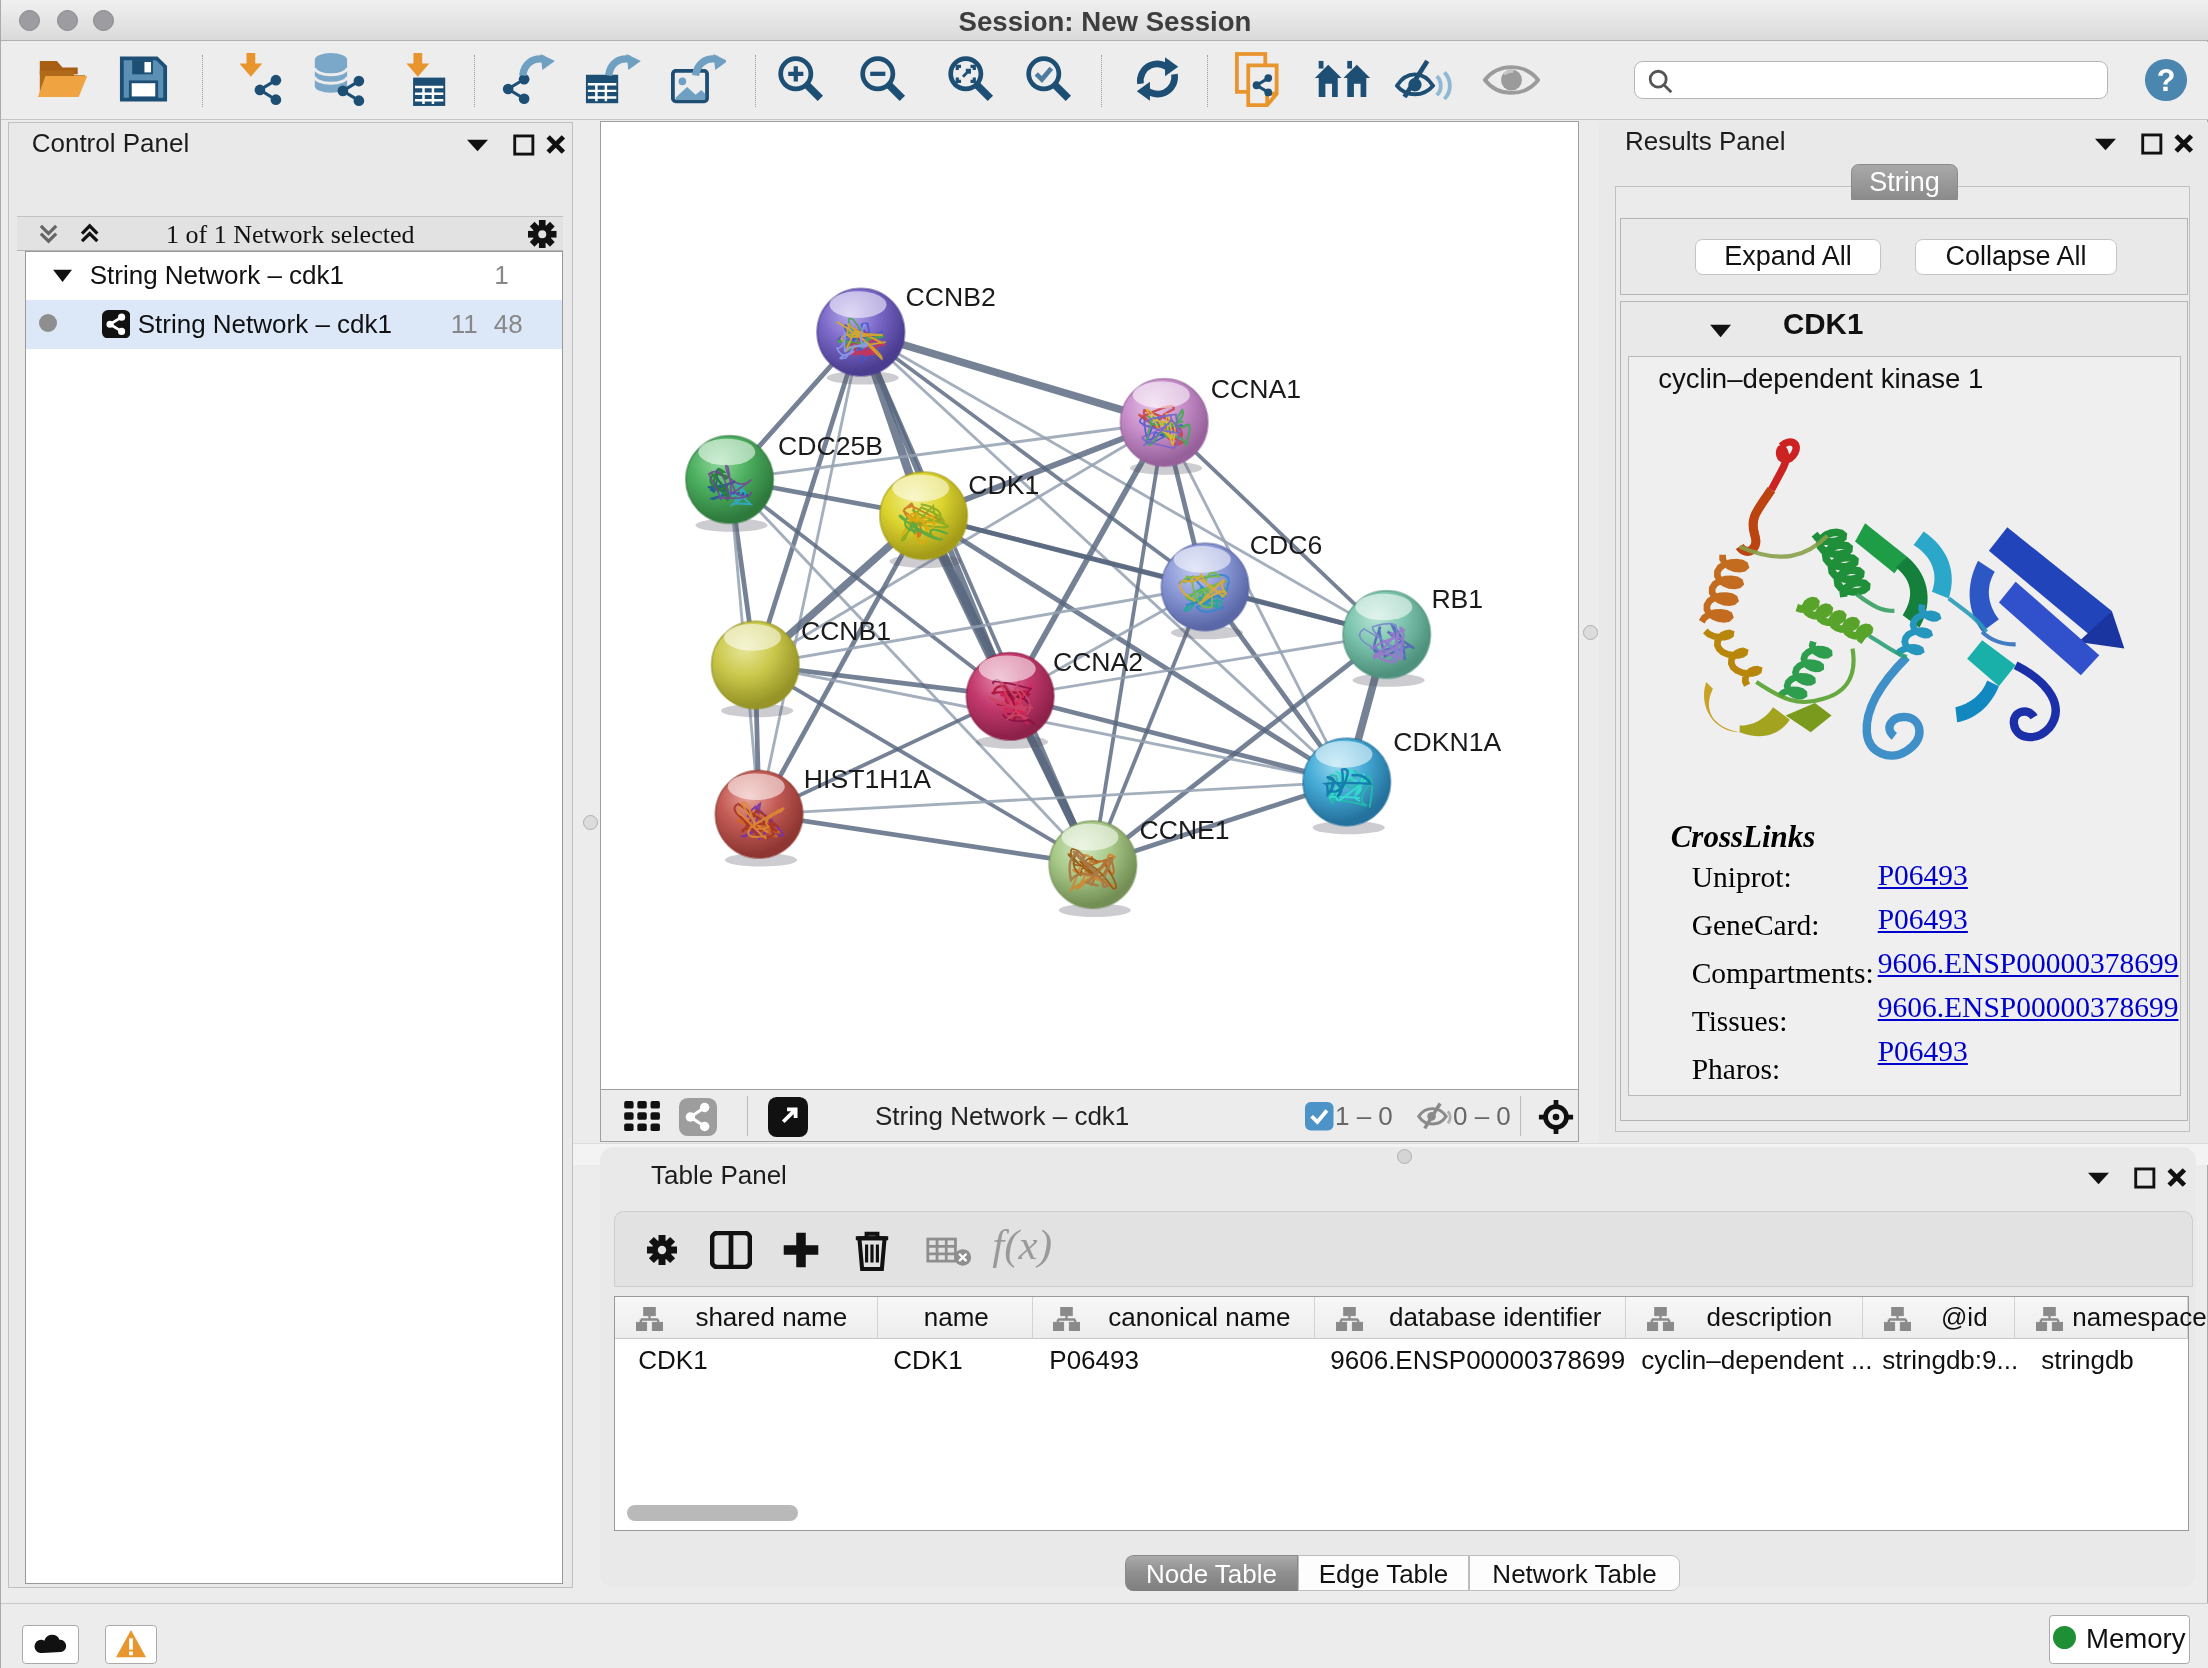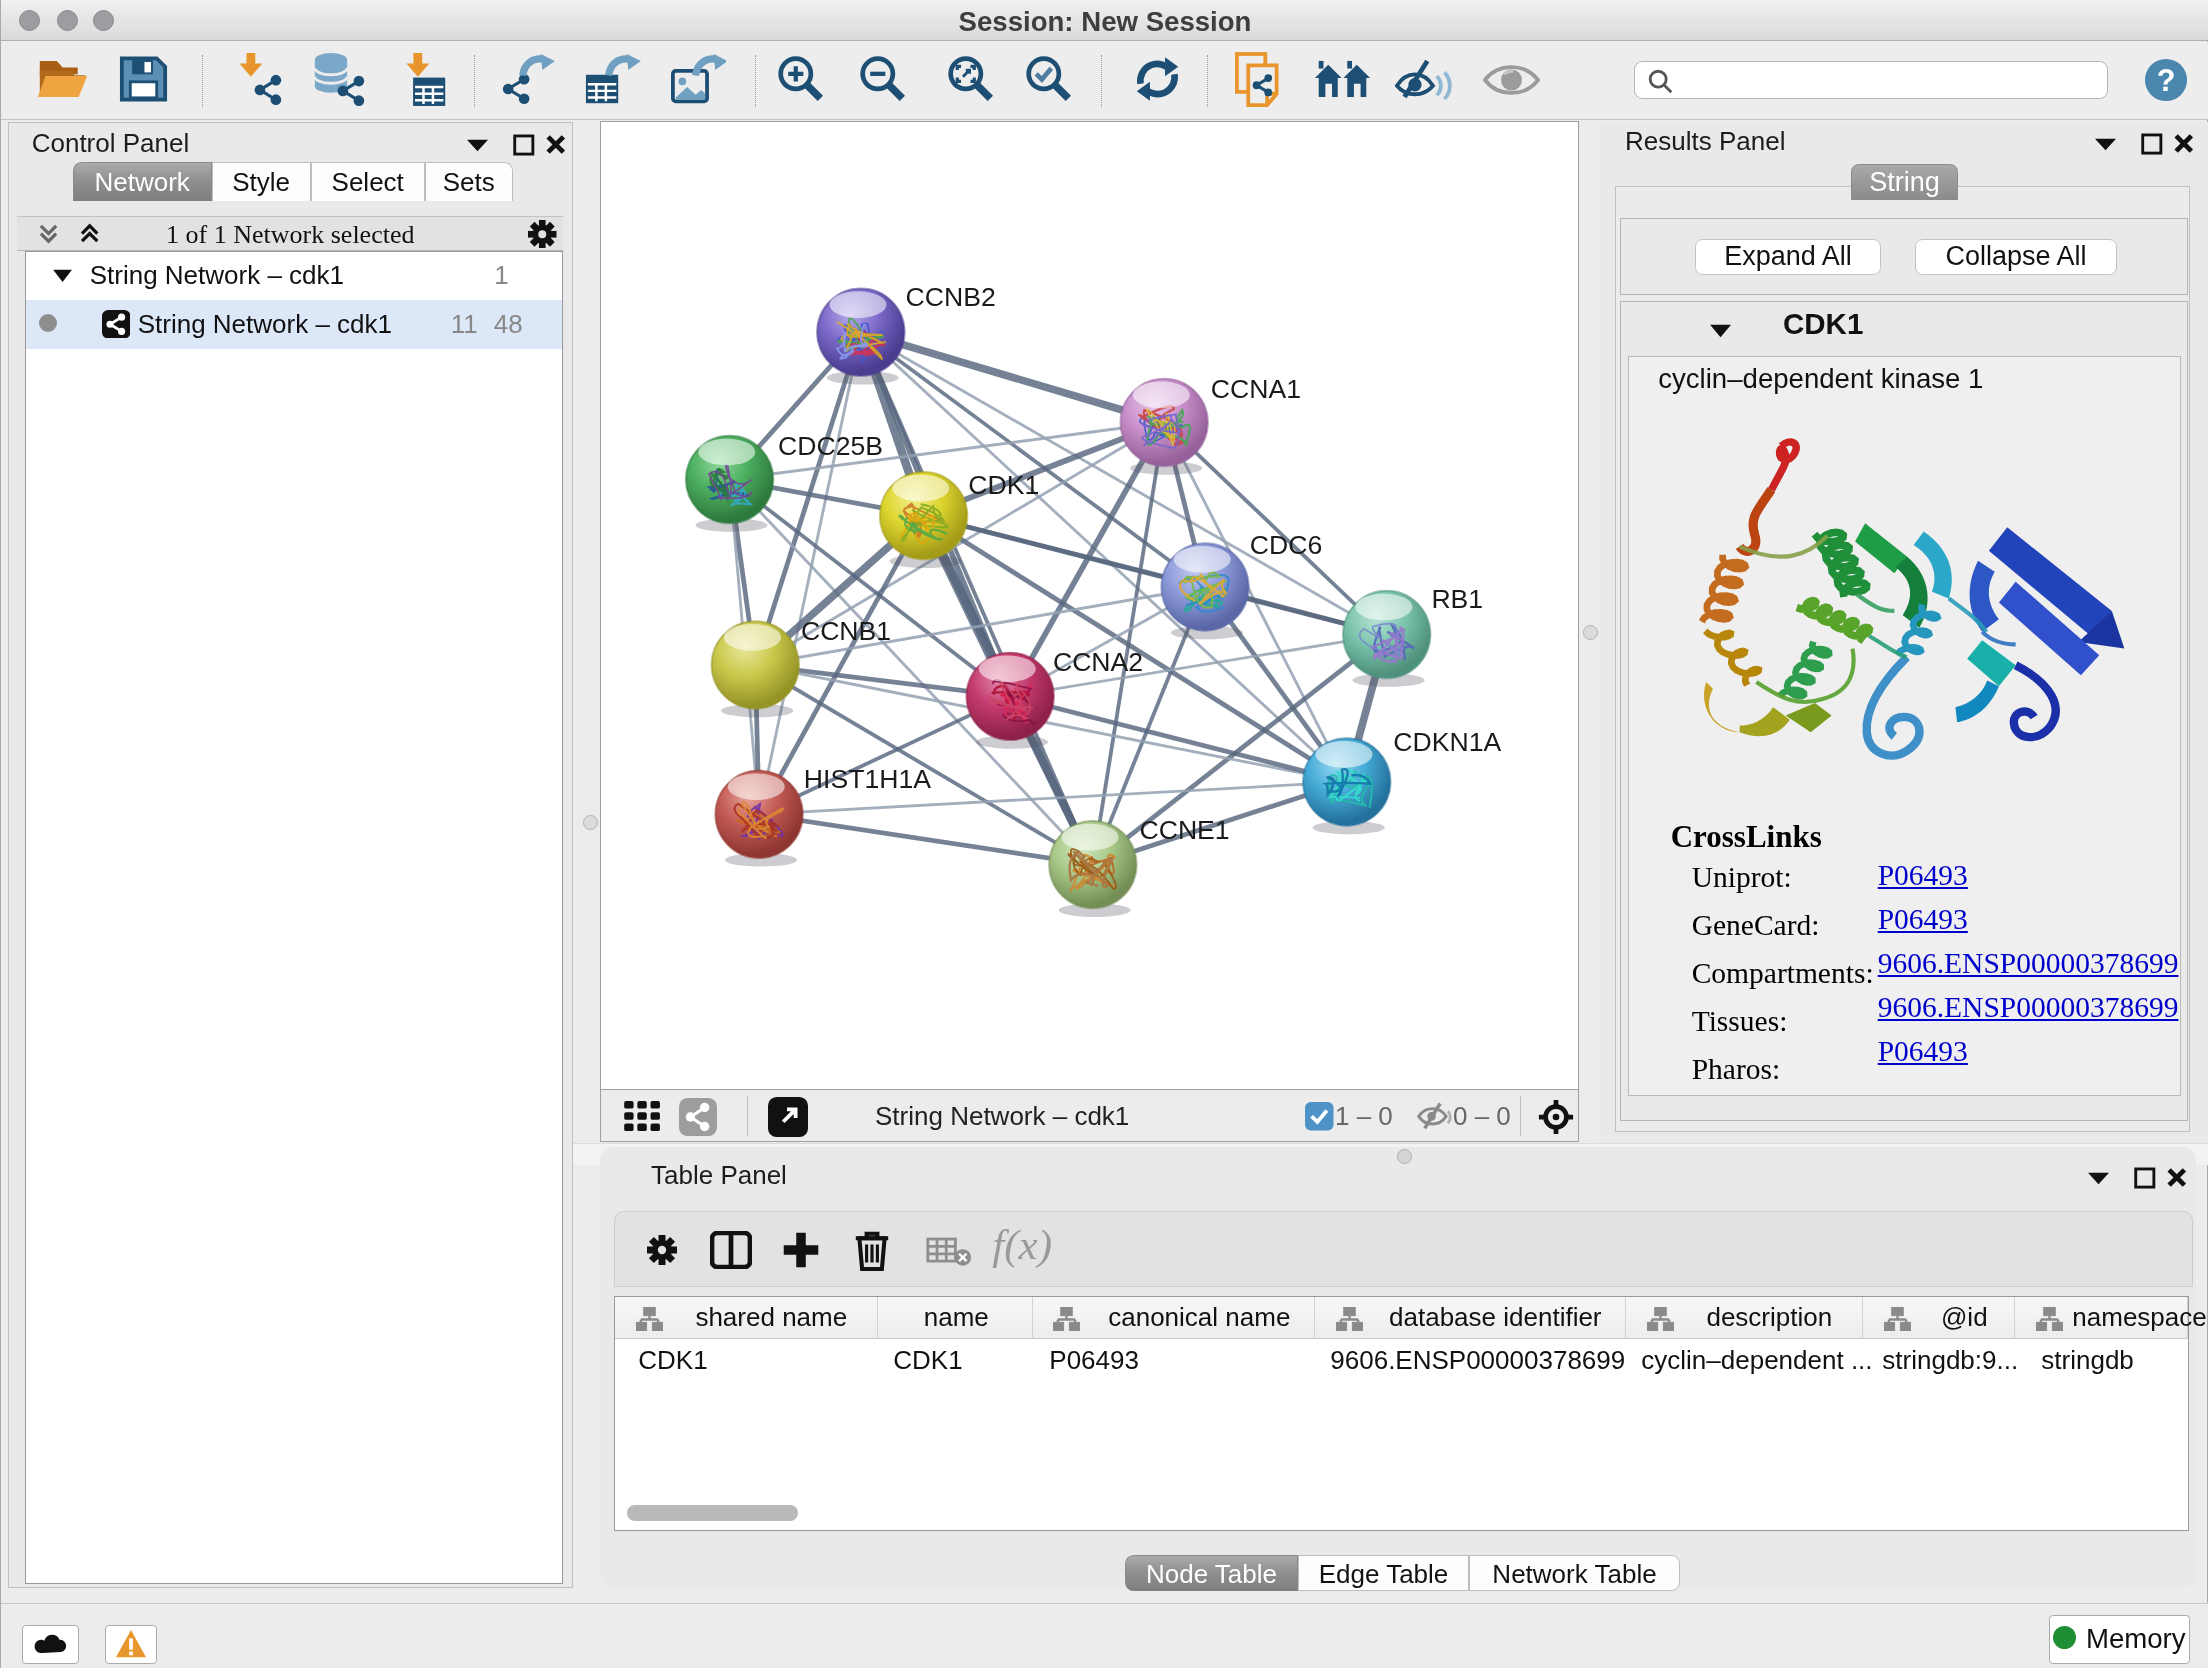--- a/index.html
+++ b/index.html
@@ -208,26 +208,20 @@
       </svg>
 </div>
 
 <div id="controlpanel">
   <div class="ptitle" style="left:23px;top:4.8px;">Control Panel</div>
   <svg class="abs" style="left:458px;top:11.4px;" width="105px" height="23" viewBox="0 0 110 24">
         <polygon points="0,6 22,6 11,18" fill="#111"></polygon>
         <rect x="50" y="2" width="19" height="19" fill="none" stroke="#111" stroke-width="3"></rect>
         <path d="M85 3 L101 19 M101 3 L85 19" stroke="#111" stroke-width="5"></path>
       </svg>
-  <div class="tabbar" style="left:64px;top:39px;">
-    <div class="tab tabsel" style="width:139px;border-radius:8.6px 0 0 0;">Network</div>
-    <div class="tab tabwhite" style="width:99px;">Style</div>
-    <div class="tab tabwhite" style="width:114px;">Select</div>
-    <div class="tab tabwhite" style="width:88px;border-radius:0 8.6px 0 0;">Sets</div>
-  </div>
   <div class="infobar" style="left:8.6px;top:93px;width:546px;height:35px;font-family:Liberation Serif, serif;">
     <svg class="abs" style="left:21px;top:4.8px;" width="67" height="25" viewBox="0 0 70 26">
           <path d="M3 4 L11 12 L19 4 M3 12 L11 20 L19 12" fill="none" stroke="#666" stroke-width="3.4"></path>
           <path d="M46 12 L54 4 L62 12 M46 20 L54 12 L62 20" fill="none" stroke="#111" stroke-width="3.4"></path>
         </svg>
     <div class="abs" style="left:0;width:546px;text-align:center;top:2.9px;font-size:26px;color:#111;">1 of 1 Network selected</div>
     <svg class="abs" style="left:511px;top:2.9px;" width="28.5" height="28.5" viewBox="0 0 30 30">
           <rect x="11.5" y="0" width="7" height="8" fill="#111" transform="rotate(0 15 15)"></rect>
           <rect x="11.5" y="0" width="7" height="8" fill="#111" transform="rotate(45 15 15)"></rect>
           <rect x="11.5" y="0" width="7" height="8" fill="#111" transform="rotate(90 15 15)"></rect>
@@ -614,21 +608,21 @@
 <path d="M390 250 L430 280 L410 305 L372 272 Z" fill="#18b0a8"></path>
 <path d="M410 305 C400 330 380 345 360 348 L358 330 C375 326 390 315 396 298 Z" fill="#1288c0"></path>
 <path d="M430 280 C470 300 490 330 470 355 C455 372 430 368 428 350 C426 335 445 330 452 342" fill="none" stroke="#1a2fa8" stroke-width="10"></path>
 <path d="M100 138 C150 160 180 150 205 125" fill="none" stroke="#8aa04a" stroke-width="5" stroke-opacity="0.9"></path>
 <path d="M120 300 C150 320 170 330 200 320 C230 312 240 290 235 260" fill="none" stroke="#57a12e" stroke-width="5" stroke-opacity="0.9"></path>
 <path d="M255 245 C280 260 290 268 300 270" fill="none" stroke="#2aa07a" stroke-width="5" stroke-opacity="0.9"></path>
 <path d="M240 195 C260 210 270 215 285 215" fill="none" stroke="#36a060" stroke-width="5" stroke-opacity="0.9"></path>
 <path d="M350 200 C370 215 385 225 395 240" fill="none" stroke="#2a9ab8" stroke-width="5" stroke-opacity="0.9"></path>
 <path d="M390 240 C400 250 415 255 430 255" fill="none" stroke="#2f6fc0" stroke-width="5" stroke-opacity="0.9"></path>
 </svg></div>
-      <div class="abs serif" style="left:42px;top:462px;font-size:31px;font-weight:bold;color:#000;">CrossLinks</div>
+      <div class="abs serif" style="left:42px;top:462px;font-size:31px;font-weight:bold;color:#000;font-style:italic;">CrossLinks</div>
       <div class="abs serif" style="left:63px;top:496px;font-size:29.5px;color:#000;line-height:48px;">Uniprot:<br>GeneCard:<br>Compartments:<br>Tissues:<br>Pharos:</div>
       <div class="abs serif" style="left:249px;top:496px;font-size:29.5px;line-height:44px;"><a class="lnk">P06493</a><br><a class="lnk">P06493</a><br><a class="lnk">9606.ENSP00000378699</a><br><a class="lnk">9606.ENSP00000378699</a><br><a class="lnk">P06493</a></div>
     </div>
   </div>
 </div>
 
 <div class="abs" style="left:572px;top:1143px;width:1637px;height:22px;background:#f3f3f3;border-top:1px solid #dcdcdc;"></div>
 <div id="tablepanel">
   <div class="ptitle" style="left:51px;top:13.3px;">Table Panel</div>
   <svg class="abs" style="left:1488px;top:20px;" width="105px" height="23" viewBox="0 0 110 24">

